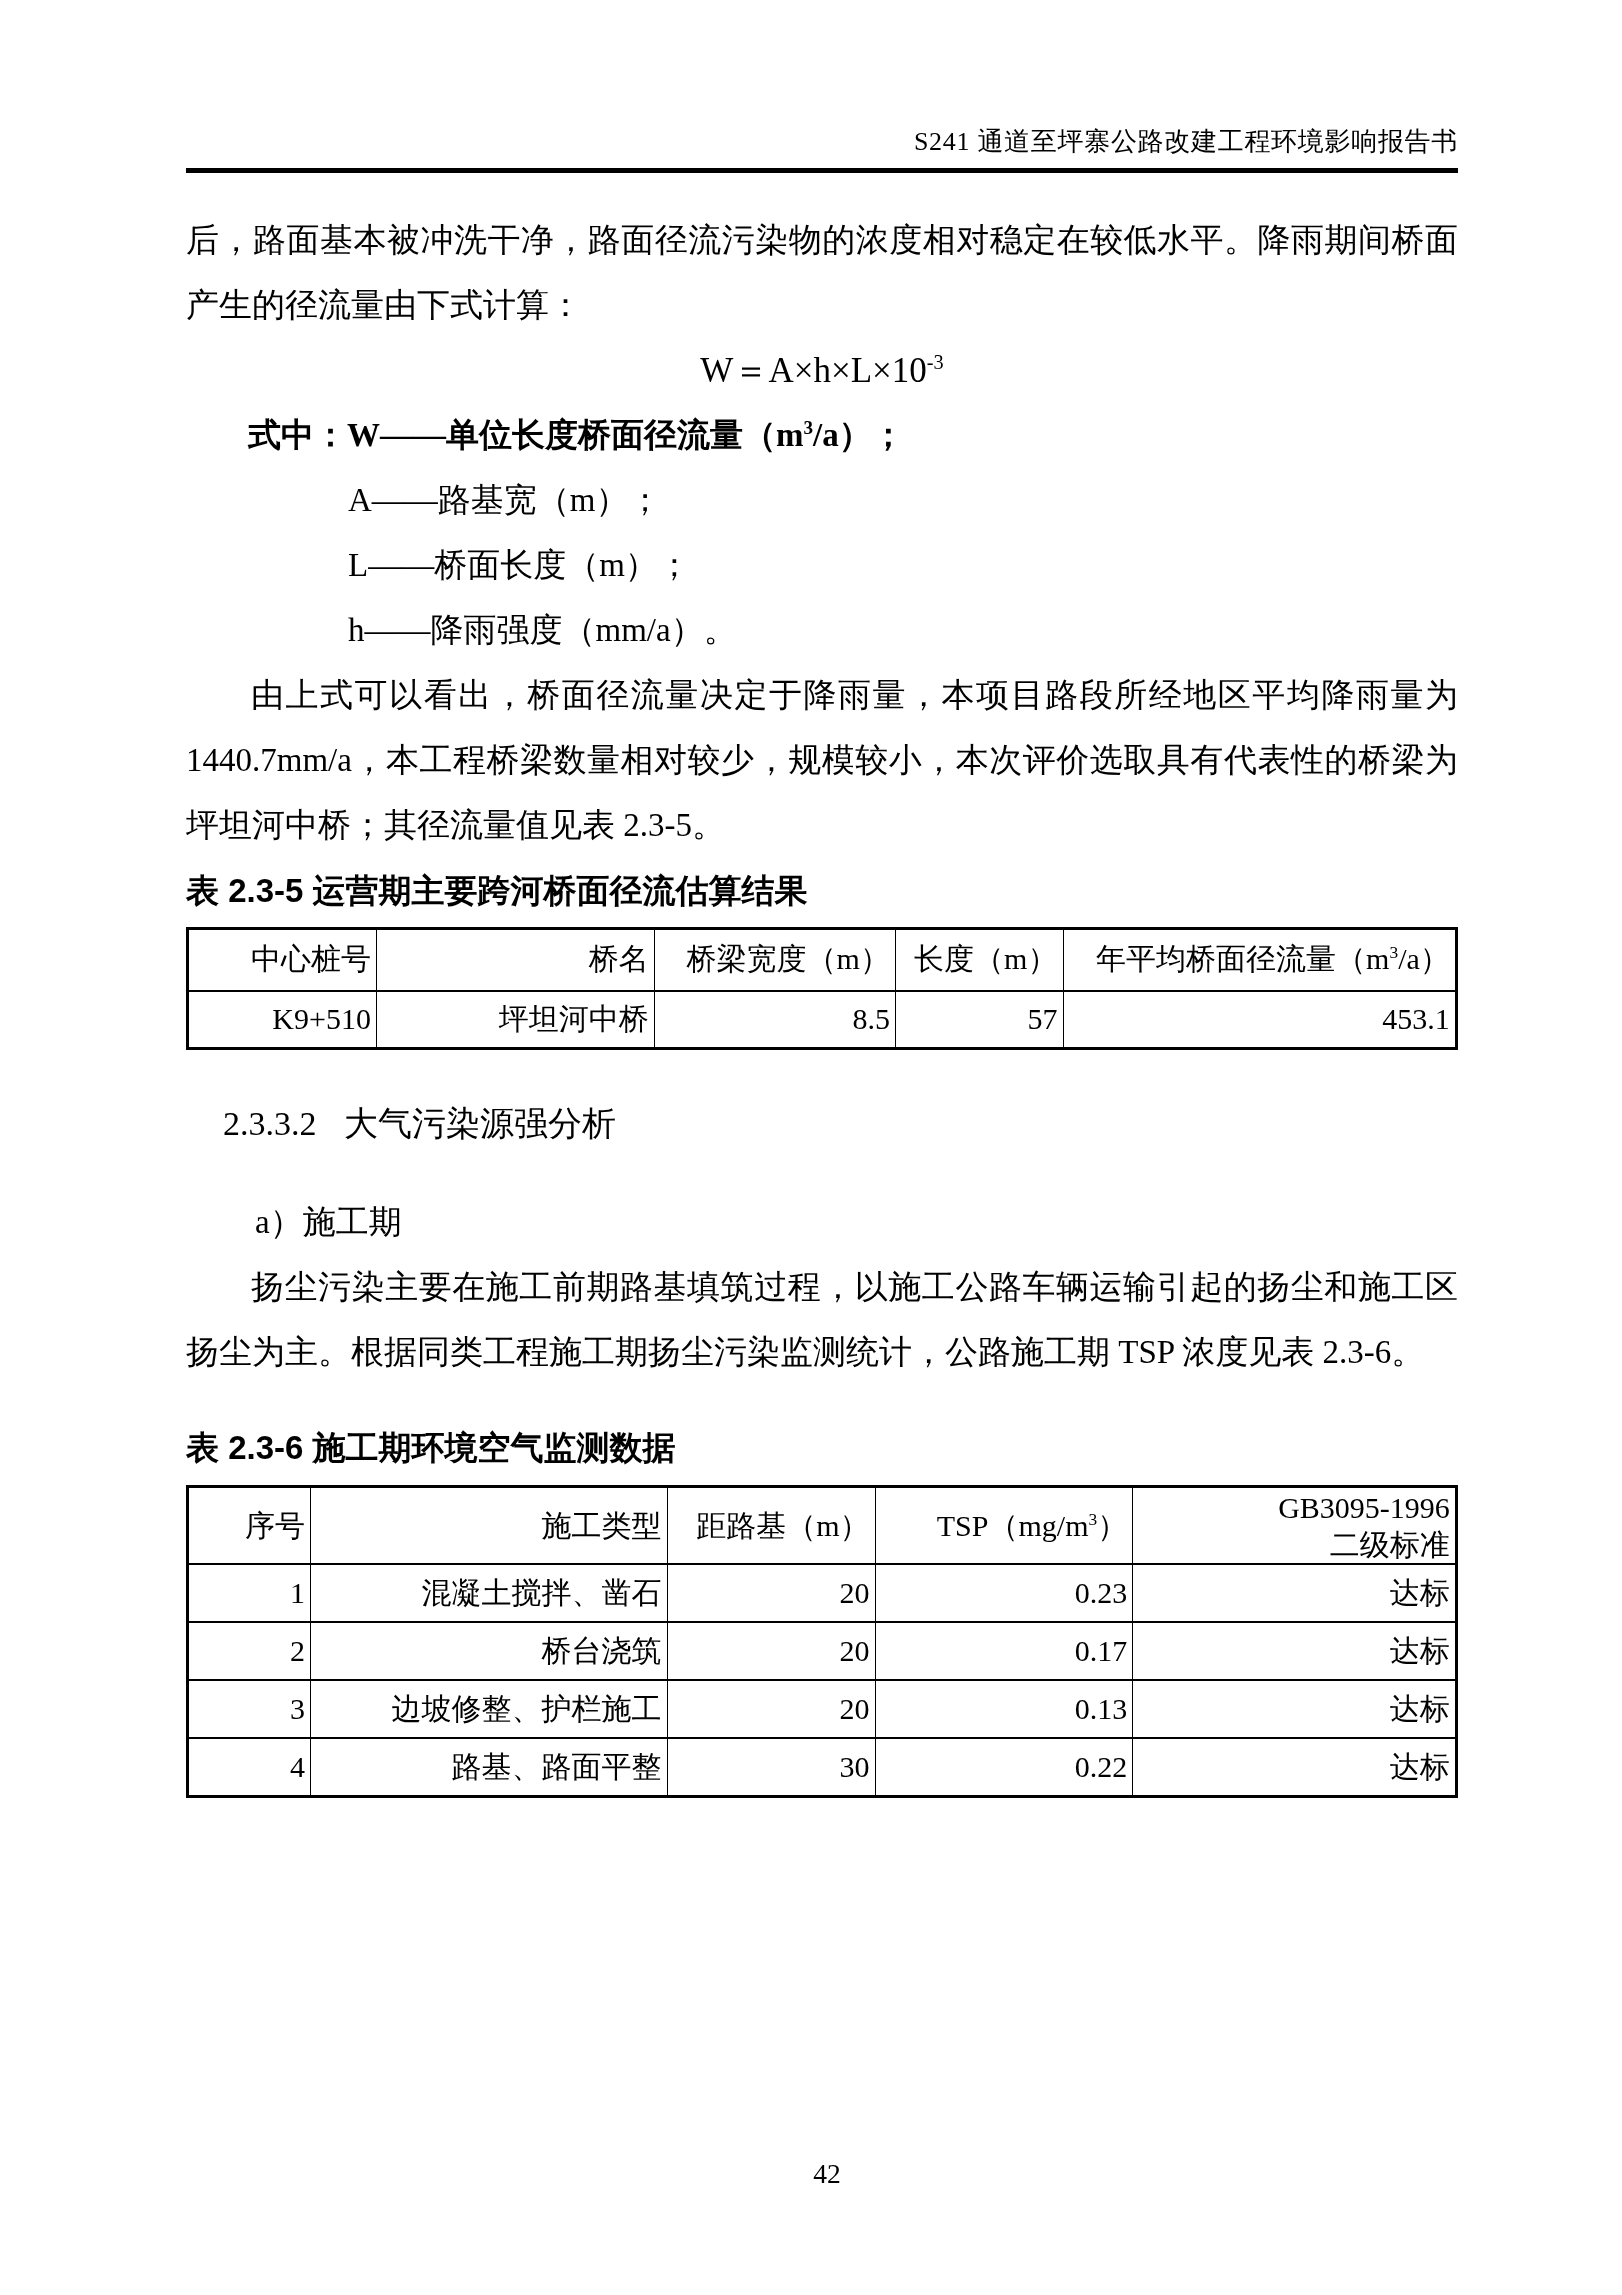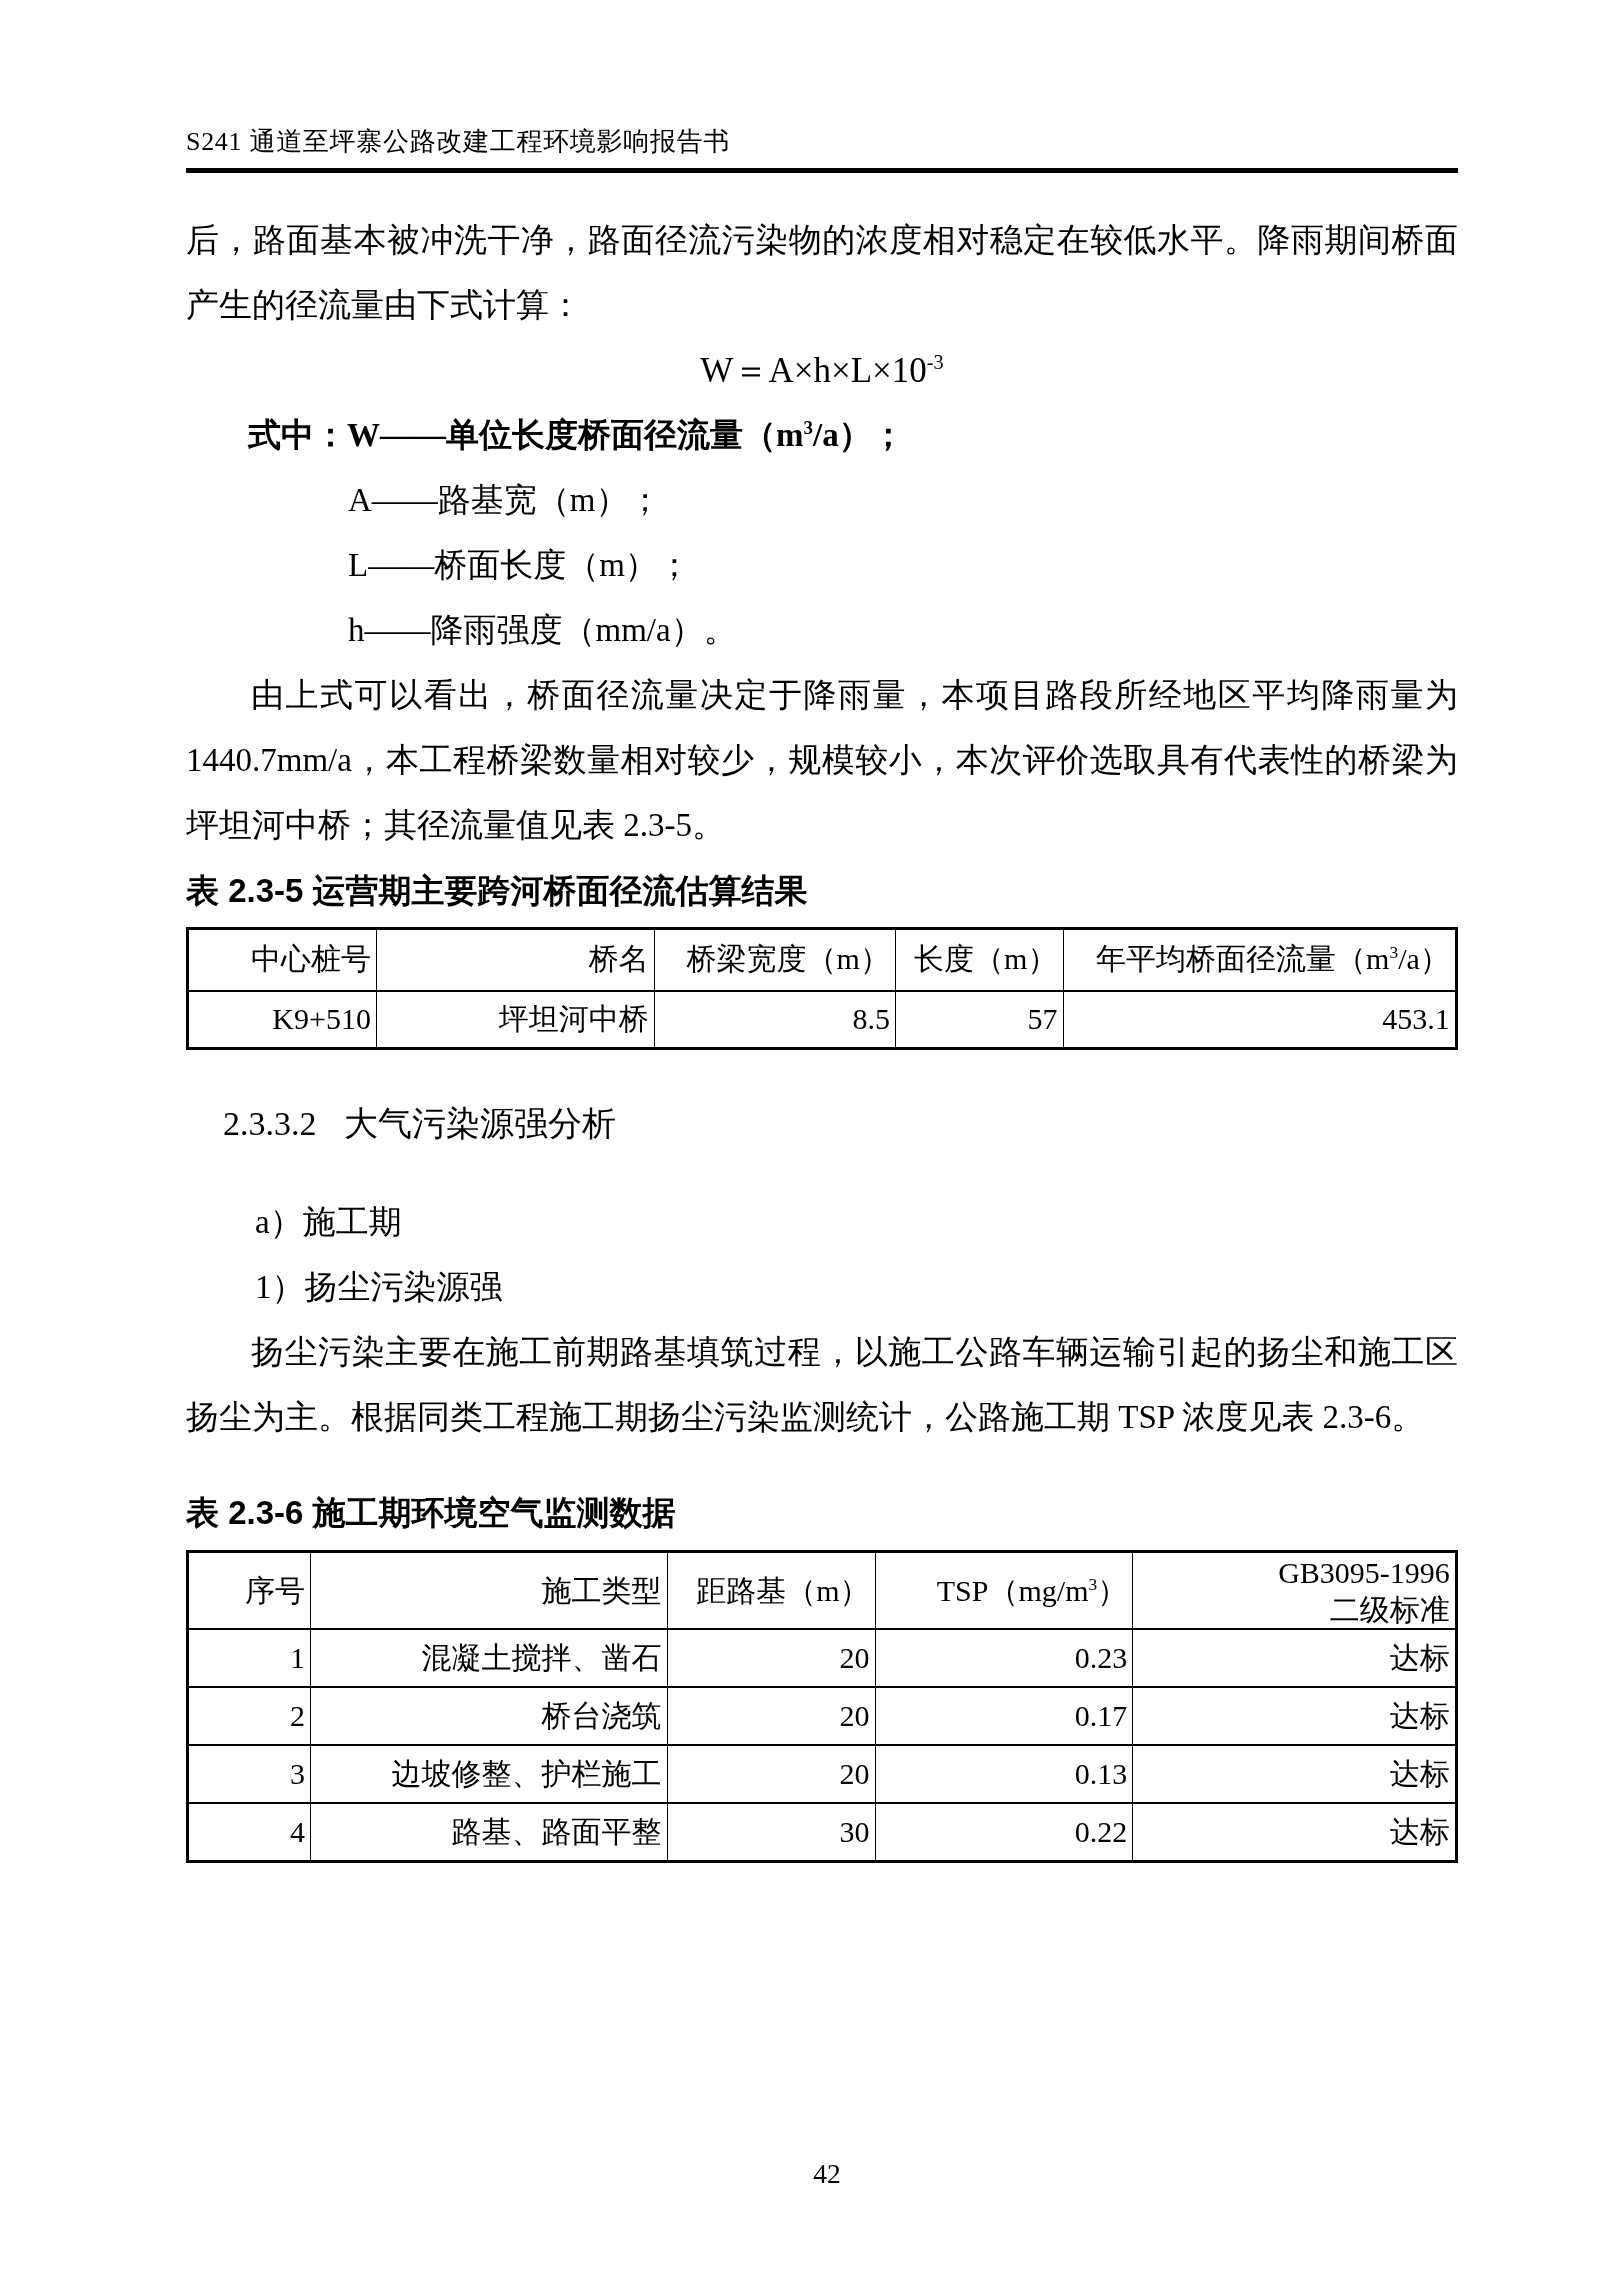--- a/index.html
+++ b/index.html
@@ -10,21 +10,21 @@
     background: #ffffff;
     color: #000000;
     font-family: "Liberation Serif", "DejaVu Serif", serif;
     overflow: hidden;
   }
   .content { margin: 0 164px 0 186px; }
 
   
   .page-header { padding-top: 126px; }
   .header-title {
-    text-align: left;
+    text-align: right;
     font-size: 26px;
     line-height: 31px;
     letter-spacing: 0.7px;
   }
   .header-rule {
     margin-top: 10.5px;
     height: 5.9px;
     background: #000;
   }
 
@@ -162,21 +162,20 @@
           <td>8.5</td>
           <td>57</td>
           <td>453.1</td>
         </tr>
       </tbody>
     </table>
 
     <h3 class="section-heading"><span class="section-number">2.3.3.2</span><span>大气污染源强分析</span></h3>
 
     <p class="sub-heading">a）施工期</p>
-    <p class="sub-heading">1）扬尘污染源强</p>
 
     <p class="body indent2">扬尘污染主要在施工前期路基填筑过程，以施工公路车辆运输引起的扬尘和施工区扬尘为主。根据同类工程施工期扬尘污染监测统计，公路施工期 TSP 浓度见表 2.3-6。</p>
 
     <div class="table-caption caption-t6">表 2.3-6 施工期环境空气监测数据</div>
 
     <table class="doc-table t6">
       <colgroup>
         <col style="width:9.7%">
           <col style="width:28.1%">
           <col style="width:16.4%">

